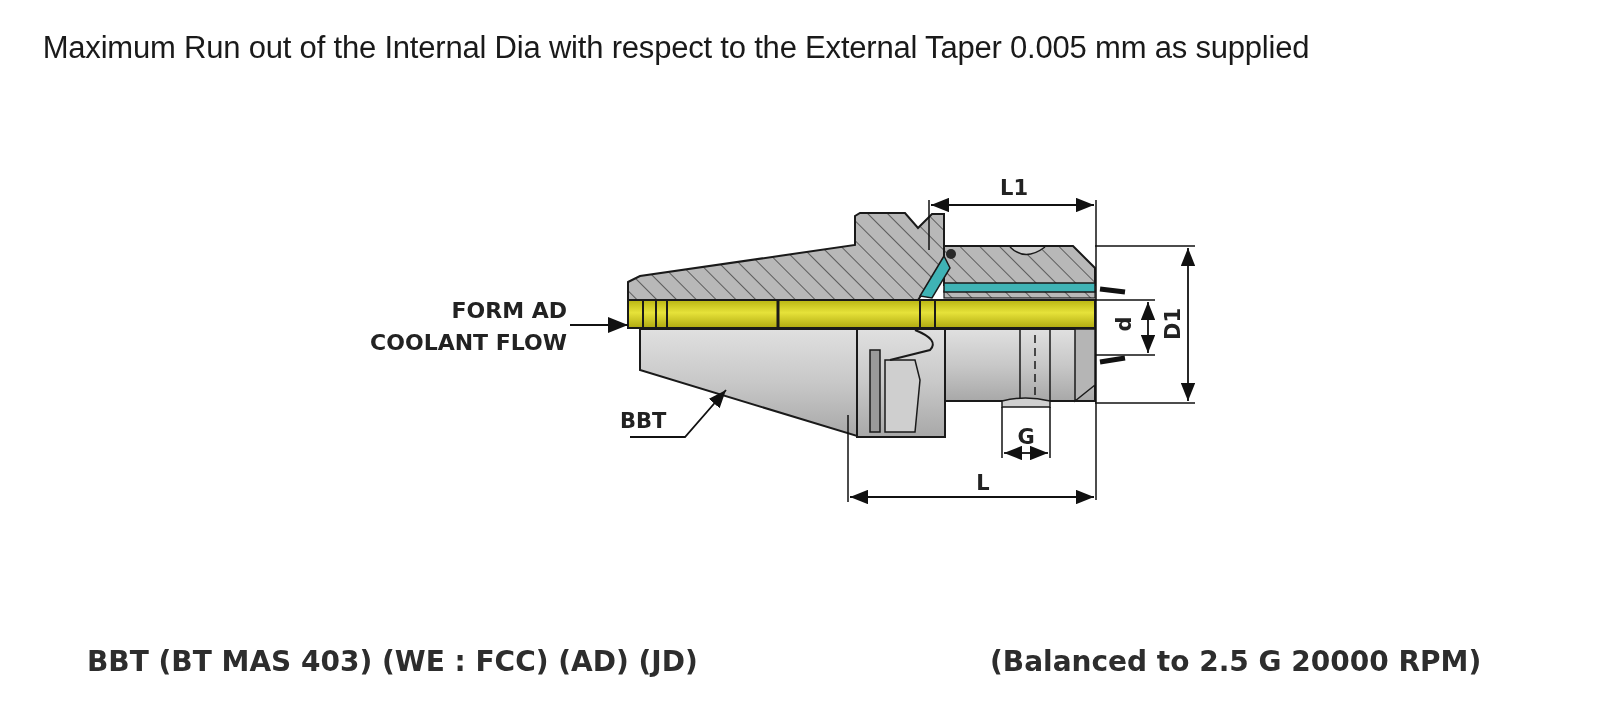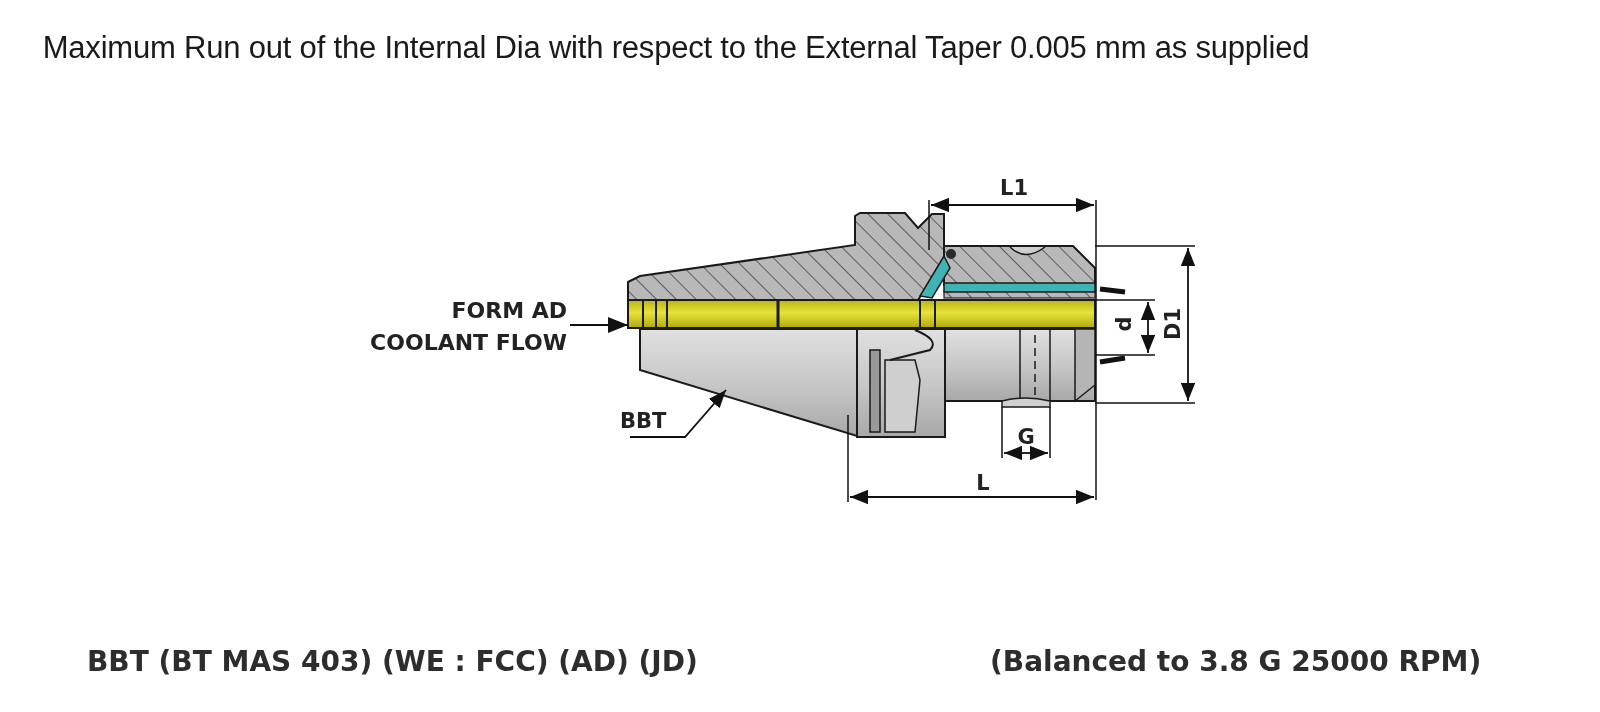--- a/index.html
+++ b/index.html
@@ -115,13 +115,13 @@
   </g>
 
   <g>
     <line x1="848" y1="415" x2="848" y2="502" stroke="#111" stroke-width="1.5"></line>
     <line x1="850" y1="497" x2="1094" y2="497" stroke="#111" stroke-width="1.8" marker-start="url(#arrowStart)" marker-end="url(#arrowEnd)"></line>
     <text class="lbl" x="983" y="490" font-size="21" text-anchor="middle">L</text>
   </g>
 </svg>
 
 <div class="bottom-left">BBT (BT MAS 403) (WE : FCC) (AD) (JD)</div>
-<div class="bottom-right">(Balanced to 3.8 G 25000 RPM)</div>
+<div class="bottom-right">(Balanced to 2.5 G 20000 RPM)</div>
 
 </body></html>

